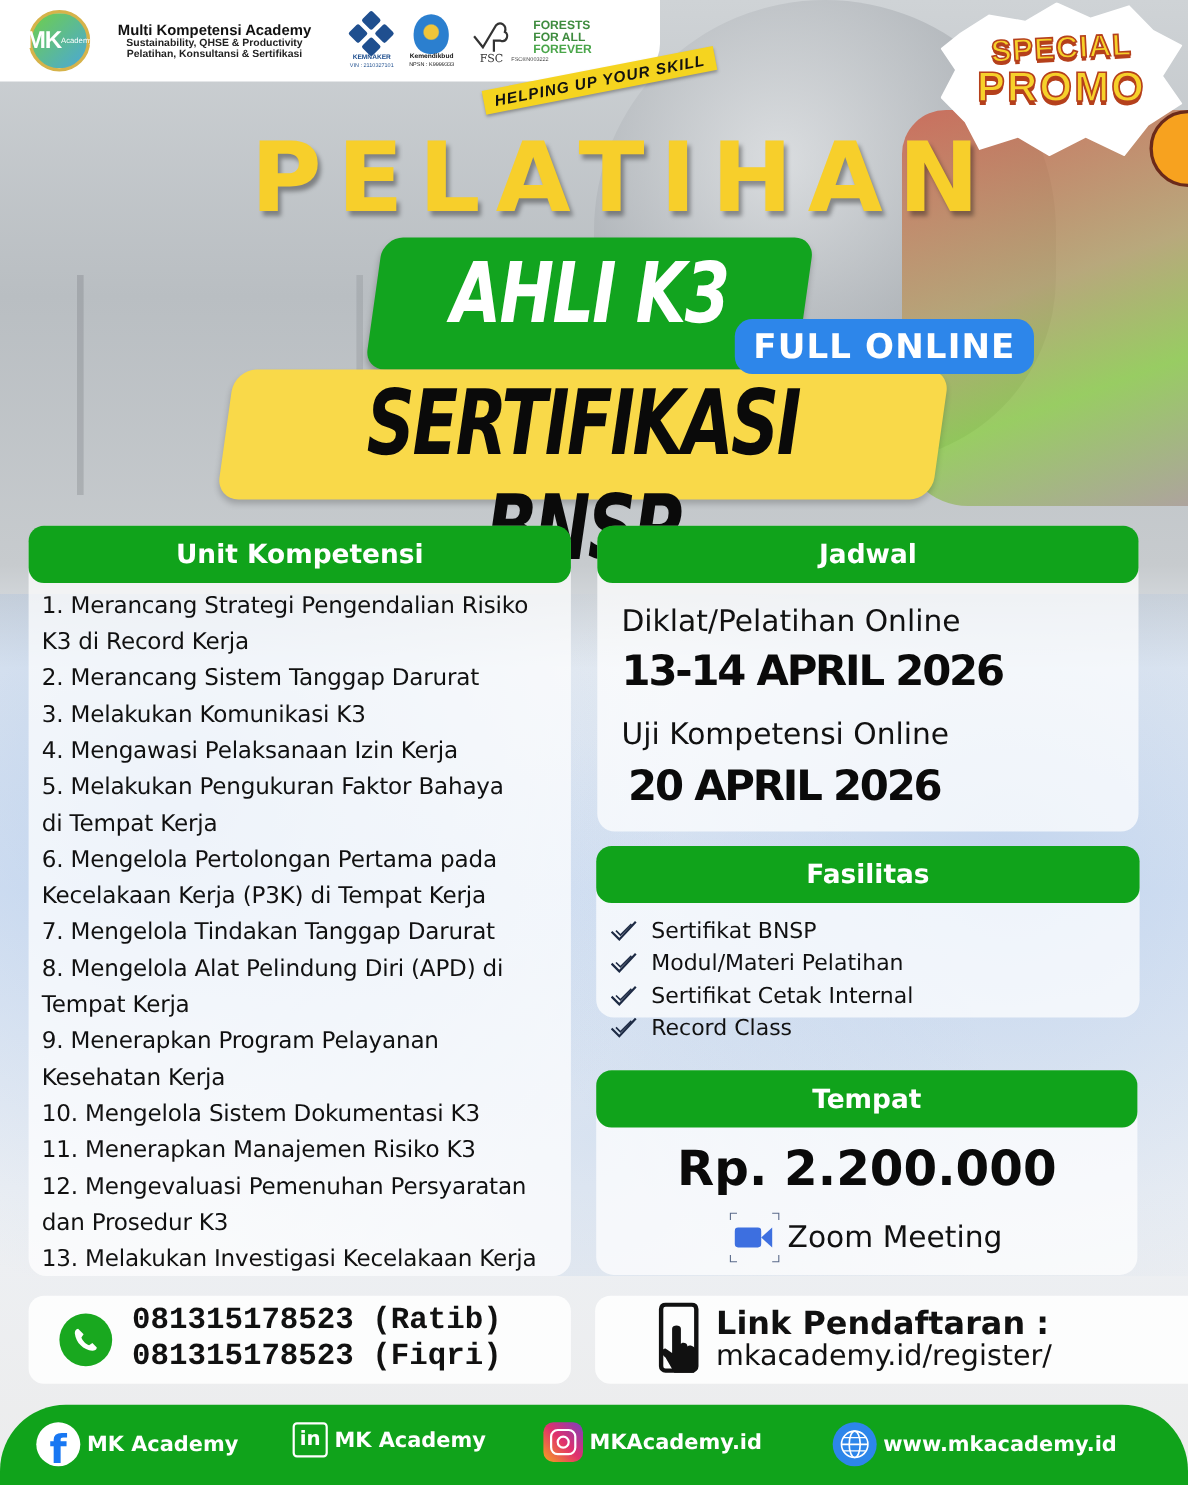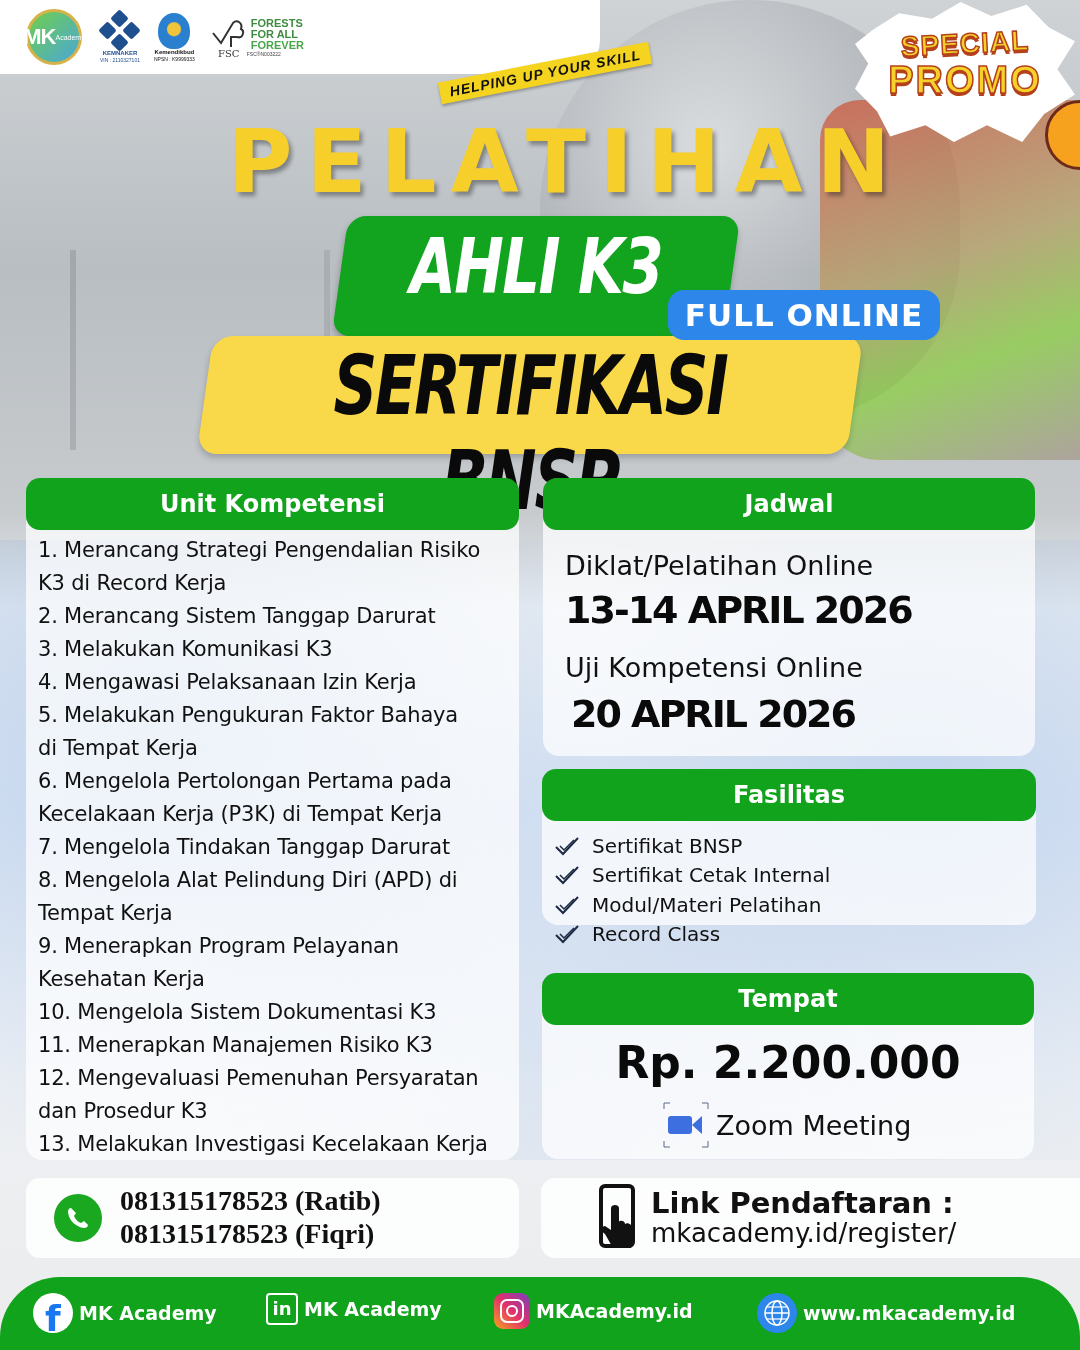--- a/index.html
+++ b/index.html
@@ -58,21 +58,21 @@
   }
   .gov-label { font-size: 6px; font-weight: 700; color: #1f4f8f; line-height: 7px; }
   .gov-sub { font-size: 5px; color: #1f4f8f; line-height: 6px; }
   .kemdik-icon {
     width: 32px; height: 36px; border-radius: 50% 50% 45% 45%;
     background: radial-gradient(circle at 50% 45%, #f0c53a 0%, #f0c53a 25%, #2b7fcf 30%, #2b7fcf 100%);
   }
   .fsc { display: flex; align-items: center; margin-left: 16px; }
   .fsc-tree { width: 36px; height: 40px; color: #333; font-size: 9px; text-align: center; }
   .fsc-tree svg { display: block; }
-  .fsc-words { font-weight: 700; font-size: 11px; color: #4aa64a; line-height: 11px; margin-left: 4px; }
+  .fsc-words { font-weight: 700; font-size: 11px; color: #4aa64a; line-height: 11px; margin-left: 20px; }
   .fsc-words div:first-child, .fsc-words div:nth-child(2) { color: #3f8c3f; }
   .fsc-code { font-size: 5px; color: #444; }
 
   .tagline {
     position: absolute; left: 438px; top: 62px; padding: 3px 10px;
     background: #f5d41f; color: #111; font-weight: 900; font-style: italic;
     font-size: 14px; letter-spacing: 1px; transform: rotate(-11deg);
     box-shadow: 0 2px 3px rgba(0,0,0,.3);
   }
 
@@ -156,21 +156,21 @@
   .fac-item { display: flex; align-items: center; height: 29.5px; }
   .fac-item .chk { width: 28px; height: 24px; margin-right: 10px; }
 
   .price { position: absolute; left: 0; right: 0; top: 64px; text-align: center; font-family: "DejaVu Sans", sans-serif; font-weight: 900; font-size: 44px; color: #0a0a0a; }
   .zoom-row { position: absolute; left: 120px; top: 128px; display: flex; align-items: center; }
   .zoom-icon { width: 48px; height: 48px; position: relative; }
   .zoom-text { font-family: "DejaVu Sans", sans-serif; font-size: 27px; color: #111; margin-left: 6px; }
 
   .contact-card { position: absolute; left: 26px; top: 1178px; width: 493px; height: 80px; background: rgba(255,255,255,.85); border-radius: 14px; }
   .wa-icon { position: absolute; left: 28px; top: 16px; width: 48px; height: 48px; border-radius: 50%; background: #19a81f; }
-  .phones { position: absolute; left: 94px; top: 6px; font-family: Liberation Serif, serif; font-weight: 900; font-size: 28px; color: #111; line-height: 33px; }
+  .phones { position: absolute; left: 94px; top: 6px; font-family: Liberation Mono, monospace; font-weight: 900; font-size: 28px; color: #111; line-height: 33px; }
 
   .reg-card { position: absolute; left: 541px; top: 1178px; width: 595px; height: 80px; background: rgba(255,255,255,.85); border-radius: 14px; }
   .tap-icon { position: absolute; left: 56px; top: 6px; width: 40px; height: 70px; }
   .reg-title { position: absolute; left: 110px; top: 8px; font-family: "DejaVu Sans", sans-serif; font-weight: 900; font-size: 29px; color: #111; }
   .reg-url { position: absolute; left: 110px; top: 40px; font-family: "DejaVu Sans", sans-serif; font-size: 26px; color: #111; }
 
   
   .footer {
     position: absolute; left: 0; top: 1277px; width: 1080px; height: 73px;
     background: #10a31b; border-radius: 60px 60px 0 0;
@@ -185,20 +185,25 @@
 
 <div class="bg-helmet"></div>
 <div class="bg-vest"></div>
 <div class="bg-tower"></div>
 <div class="bg-blue-speckle"></div>
 
 <div class="header-bar">
   <div class="mk-logo">
     <span class="mk">MK</span>
     <span class="ac">Academy</span>
+  </div>
+  <div class="brand-text">
+    <div class="name">Multi Kompetensi Academy</div>
+    <div class="tag">Sustainability, QHSE &amp; Productivity</div>
+    <div class="tag">Pelatihan, Konsultansi &amp; Sertifikasi</div>
   </div>
   <div class="gov-logo">
     <div class="kemnaker-icon">
       <span style="left:12px;top:0"></span>
         <span style="left:0;top:12px"></span>
       <span style="left:24px;top:12px"></span>
         <span style="left:12px;top:24px"></span>
     </div>
     <div class="gov-label">KEMNAKER</div>
     <div class="gov-sub">VIN : 2110327101</div>
@@ -284,28 +289,28 @@
           <path d="M2 13 L9 20 L24 4" fill="none" stroke="#1d2a44" stroke-width="2"></path>
           <path d="M6 12 L10 16 L20 6" fill="none" stroke="#1d2a44" stroke-width="1.5"></path>
         </svg>
       <span>Sertifikat BNSP</span>
     </div>
     <div class="fac-item">
       <svg class="chk" viewBox="0 0 28 24">
           <path d="M2 13 L9 20 L24 4" fill="none" stroke="#1d2a44" stroke-width="2"></path>
           <path d="M6 12 L10 16 L20 6" fill="none" stroke="#1d2a44" stroke-width="1.5"></path>
         </svg>
-      <span>Sertifikat Cetak Internal</span>
+      <span>Modul/Materi Pelatihan</span>
     </div>
     <div class="fac-item">
       <svg class="chk" viewBox="0 0 28 24">
           <path d="M2 13 L9 20 L24 4" fill="none" stroke="#1d2a44" stroke-width="2"></path>
           <path d="M6 12 L10 16 L20 6" fill="none" stroke="#1d2a44" stroke-width="1.5"></path>
         </svg>
-      <span>Modul/Materi Pelatihan</span>
+      <span>Sertifikat Cetak Internal</span>
     </div>
     <div class="fac-item">
       <svg class="chk" viewBox="0 0 28 24">
           <path d="M2 13 L9 20 L24 4" fill="none" stroke="#1d2a44" stroke-width="2"></path>
           <path d="M6 12 L10 16 L20 6" fill="none" stroke="#1d2a44" stroke-width="1.5"></path>
         </svg>
       <span>Record Class</span>
     </div>
   </div>
 </div>

